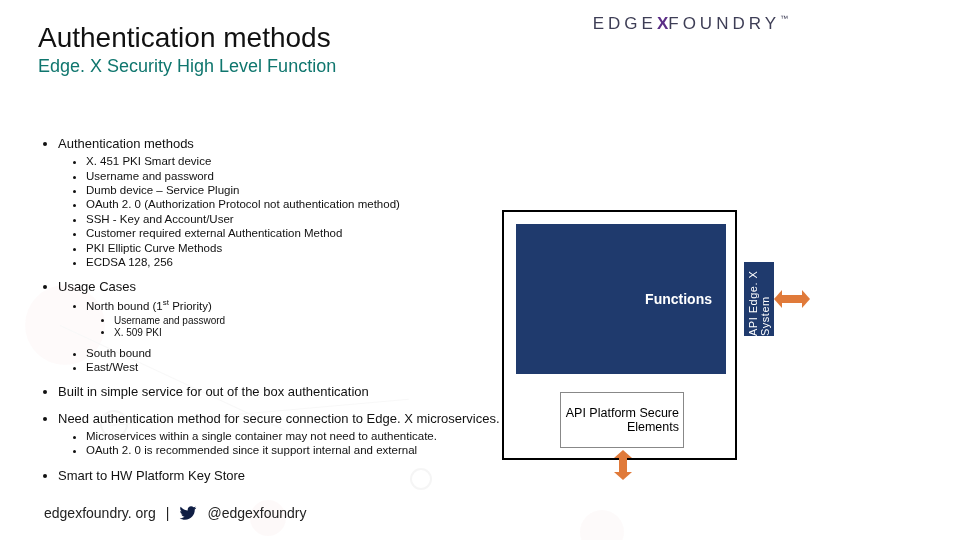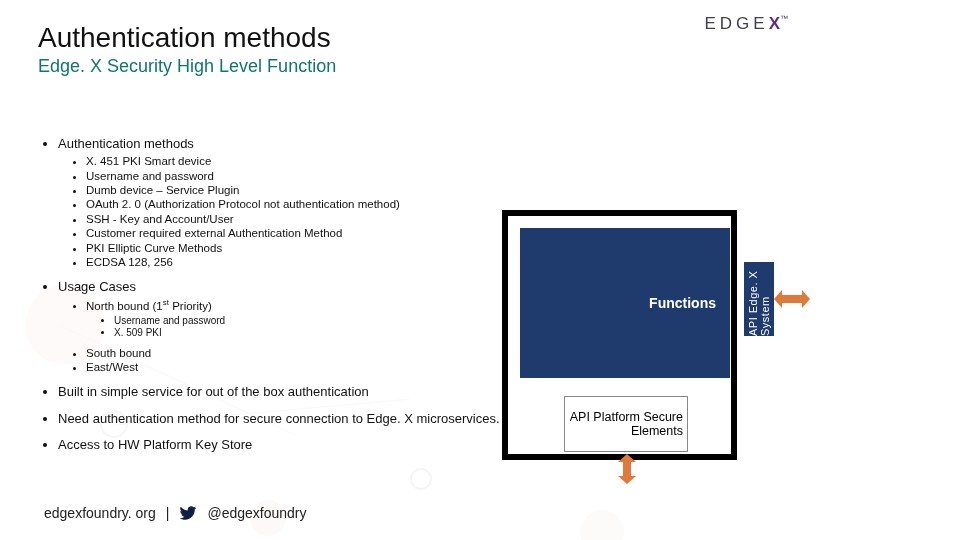--- a/index.html
+++ b/index.html
@@ -30,21 +30,21 @@
   .content ul { list-style: disc; padding-left: 18px; }
   .content ul ul { padding-left: 28px; margin-top: 2px; margin-bottom: 6px; }
   .content ul ul li { font-size: 11.5px; }
   .content ul ul ul li { font-size: 10.5px; }
   .content > ul > li { margin-bottom: 10px; }
   .content .lvl3 { font-size: 10px; }
   .sup { font-size: 8px; vertical-align: super; }
 
   
   .diagram { position: absolute; right: 20px; top: 210px; width: 290px; height: 270px; }
-  .outer-box { position: absolute; left: 0; top: 0; width: 235px; height: 250px; border: 6px solid #000000; background: #fff; }
+  .outer-box { position: absolute; left: 0; top: 0; width: 235px; height: 250px; border: 2px solid #000000; background: #fff; }
   .inner-blue { position: absolute; left: 12px; top: 12px; width: 210px; height: 150px; background: #1f3a6d; color: #fff; display: flex; align-items: center; justify-content: flex-end; padding-right: 14px; font-size: 14px; font-weight: 600; }
   .api-box { position: absolute; left: 56px; top: 180px; width: 124px; height: 56px; border: 1px solid #888; font-size: 12.5px; text-align: right; display: flex; align-items: center; justify-content: center; padding: 4px; }
   .sidebar { position: absolute; left: 242px; top: 52px; width: 30px; height: 74px; background: #1f3a6d; color: #fff; writing-mode: vertical-rl; text-orientation: mixed; font-size: 11px; display: flex; align-items: center; justify-content: center; transform: rotate(180deg); letter-spacing: .5px; }
   .arrow-h { position: absolute; left: 272px; top: 80px; }
   .arrow-v { position: absolute; left: 110px; top: 238px; }
   .dbl-arrow-h { width: 36px; height: 18px; }
   .dbl-arrow-v { width: 18px; height: 30px; }
   .arr-body-h { position: absolute; left: 6px; top: 5px; width: 24px; height: 8px; background: #e07a3a; }
   .arr-left { position: absolute; left: 0; top: 0; width: 0; height: 0; border-top: 9px solid transparent; border-bottom: 9px solid transparent; border-right: 8px solid #e07a3a; }
   .arr-right { position: absolute; right: 0; top: 0; width: 0; height: 0; border-top: 9px solid transparent; border-bottom: 9px solid transparent; border-left: 8px solid #e07a3a; }
@@ -71,20 +71,21 @@
 </div>
 
 <div class="header">
   <div class="title">Authentication methods</div>
   <div class="subtitle">Edge. X Security High Level Function</div>
 </div>
 
 <div class="logo">
   <span>EDGE</span>
   <span class="x">X</span>
+  <span>FOUNDRY</span>
   <span class="tm">™</span>
 </div>
 
 <div class="content">
   <ul>
     <li>
       <span>Authentication methods</span>
       <ul>
         <li>X. 451 PKI Smart device</li>
         <li>Username and password</li>
@@ -106,22 +107,26 @@
             <li class="lvl3">X. 509 PKI</li>
           </ul>
         </li>
         <li>South bound</li>
         <li>East/West</li>
       </ul>
     </li>
     <li>Built in simple service for out of the box authentication</li>
     <li>
       <span>Need authentication method for secure connection to Edge. X microservices.</span>
+      <ul>
+        <li>Microservices within a single container may not need to authenticate.</li>
+        <li>OAuth 2. 0 is recommended since it support internal and external</li>
+      </ul>
     </li>
-    <li>Access to HW Platform Key Store</li>
+    <li>Smart to HW Platform Key Store</li>
   </ul>
 </div>
 
 <div class="diagram">
   <div class="outer-box">
     <div class="inner-blue">
       <span>Functions</span>
     </div>
     <div class="api-box">
       <span>API Platform Secure Elements</span>

